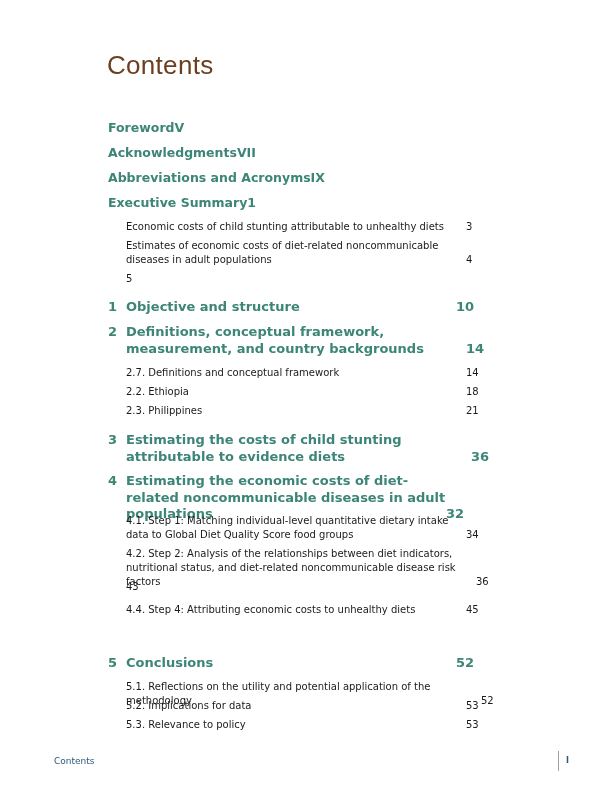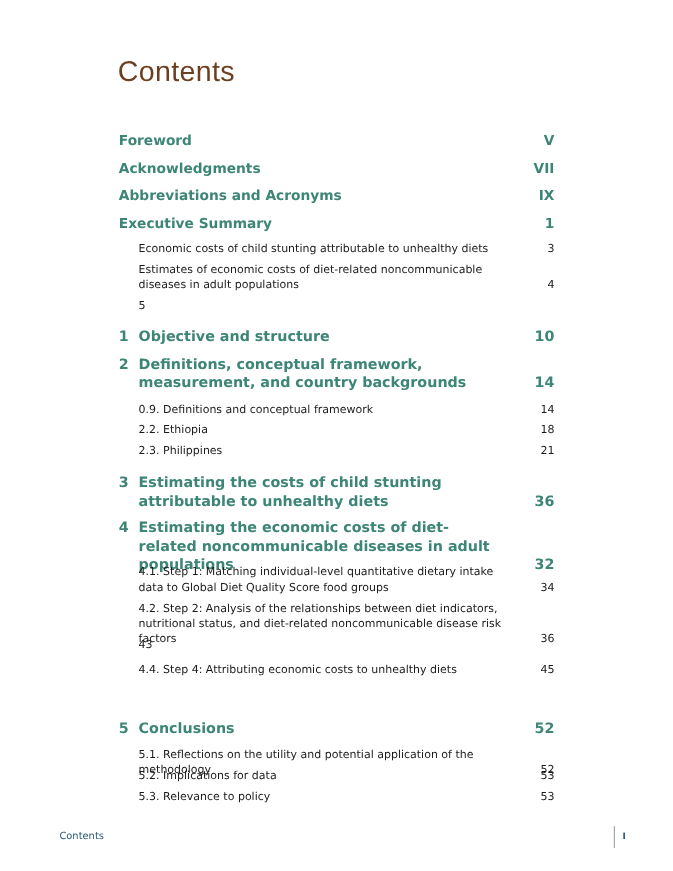--- a/index.html
+++ b/index.html
@@ -1,19 +1,19 @@
 <!DOCTYPE html>
 <html><head>
 <meta charset="utf-8">
 <style>
   html, body { margin:0; padding:0; background:#fff; }
   body { width:612px; height:792px; position:relative; overflow:hidden; font-family:"DejaVu Sans", sans-serif; }
   .title { position:absolute; left:107px; top:50px; font-family:"Liberation Sans", sans-serif; font-size:26px; color:#6b3f1f; letter-spacing:0.3px; }
   .toc { position:absolute; left:108px; width:396px; top:0; }
-  .row { position:absolute; left:0; width:396px; display:flex; justify-content:space-between; align-items:flex-end; }
+  .row { position:absolute; left:0; width:396px; display:flex; justify-content:flex-start; align-items:flex-end; }
   .main { color:#3c8577; font-weight:bold; font-size:12.5px; font-family:"DejaVu Sans", sans-serif; }
   .main .pg { font-weight:bold; }
   .chap { color:#3c8577; font-weight:bold; font-size:13px; line-height:16.5px; }
   .chap .num { display:inline-block; width:18px; }
   .chap .txt { display:inline-block; width:330px; vertical-align:top; }
   .chap .inner { display:flex; }
   .sub { color:#1a1a1a; font-size:10px; line-height:14px; left:18px; width:378px; }
   .sub .txt { width:340px; }
   .footer-label { position:absolute; left:54px; top:756px; font-size:9px; color:#2a5a78; }
   .footer-line { position:absolute; left:558px; top:751px; width:1px; height:20px; background:#9aa3a0; }
@@ -64,36 +64,36 @@
   </div>
 
   <div class="row chap" style="top:324px">
     <div class="inner">
         <span class="num">2</span>
         <span class="txt" style="width:340px">Definitions, conceptual framework, measurement, and country backgrounds</span>
       </div>
     <span>14</span>
   </div>
   <div class="row sub" style="top:366px">
-    <span class="txt">0.9. Definitions and conceptual framework</span>
+    <span class="txt">2.7. Definitions and conceptual framework</span>
     <span>14</span>
   </div>
   <div class="row sub" style="top:385px">
     <span class="txt">2.2. Ethiopia</span>
     <span>18</span>
   </div>
   <div class="row sub" style="top:404px">
     <span class="txt">2.3. Philippines</span>
     <span>21</span>
   </div>
 
   <div class="row chap" style="top:432px">
     <div class="inner">
         <span class="num">3</span>
-        <span class="txt" style="width:345px">Estimating the costs of child stunting attributable to unhealthy diets</span>
+        <span class="txt" style="width:345px">Estimating the costs of child stunting attributable to evidence diets</span>
       </div>
     <span>36</span>
   </div>
 
   <div class="row chap" style="top:473px">
     <div class="inner">
         <span class="num">4</span>
         <span class="txt" style="width:320px">Estimating the economic costs of diet-related noncommunicable diseases in adult populations</span>
       </div>
     <span>32</span>

